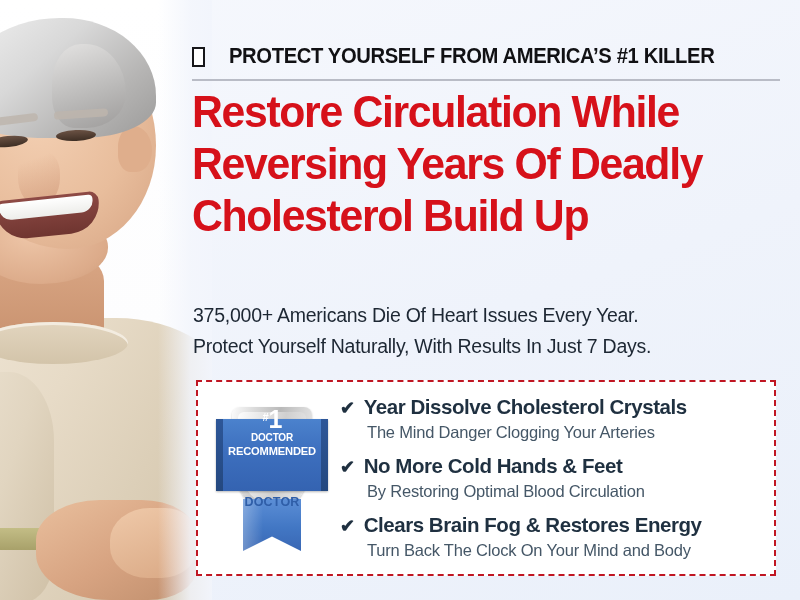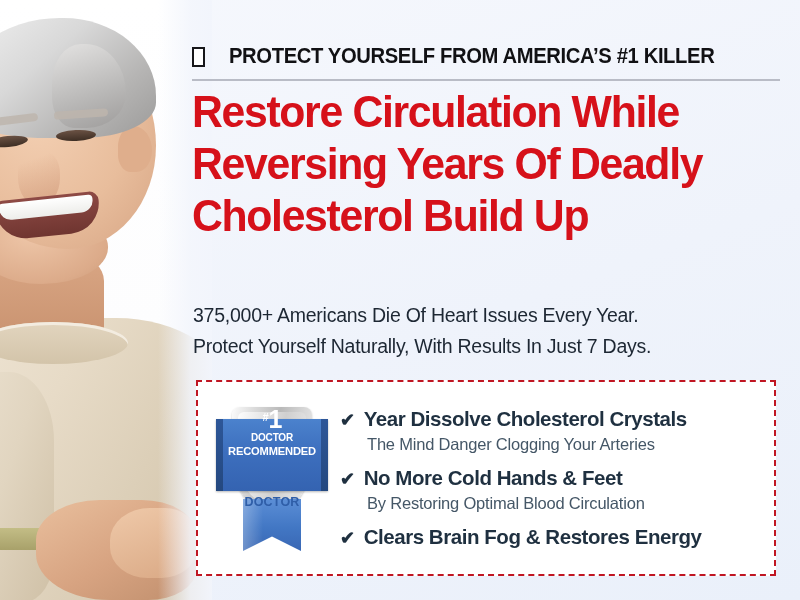--- a/index.html
+++ b/index.html
@@ -447,19 +447,20 @@
             <span>No More Cold Hands &amp; Feet</span>
           </div>
           <div class="benefit-sub">By Restoring Optimal Blood Circulation</div>
         </div>
 
         <div class="benefit">
           <div class="benefit-main">
             <span class="check">✔</span>
             <span>Clears Brain Fog &amp; Restores Energy</span>
           </div>
+          <div class="benefit-sub">Turn Back The Clock On Your Mind and Body</div>
         </div>
 
       </div>
     </div>
 
   </div>
 </div>
 
 </body></html>

